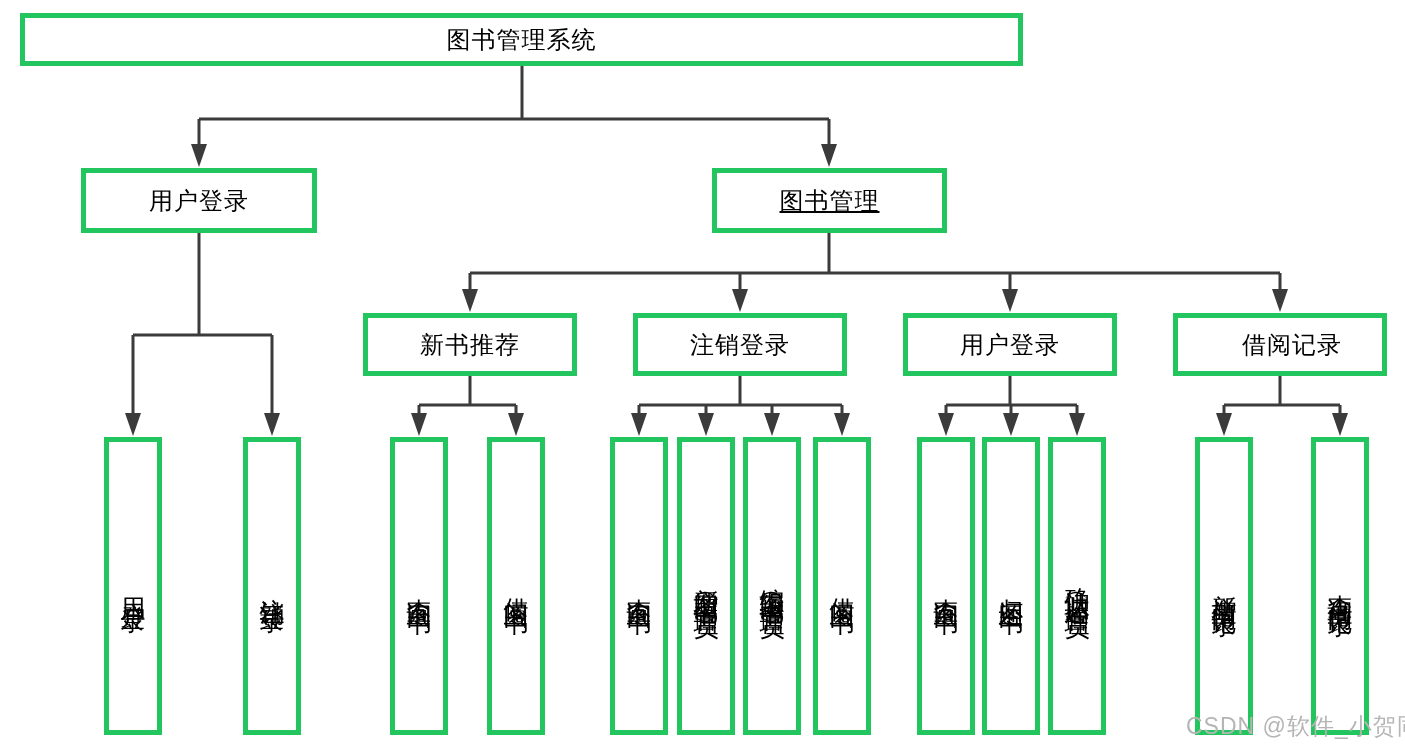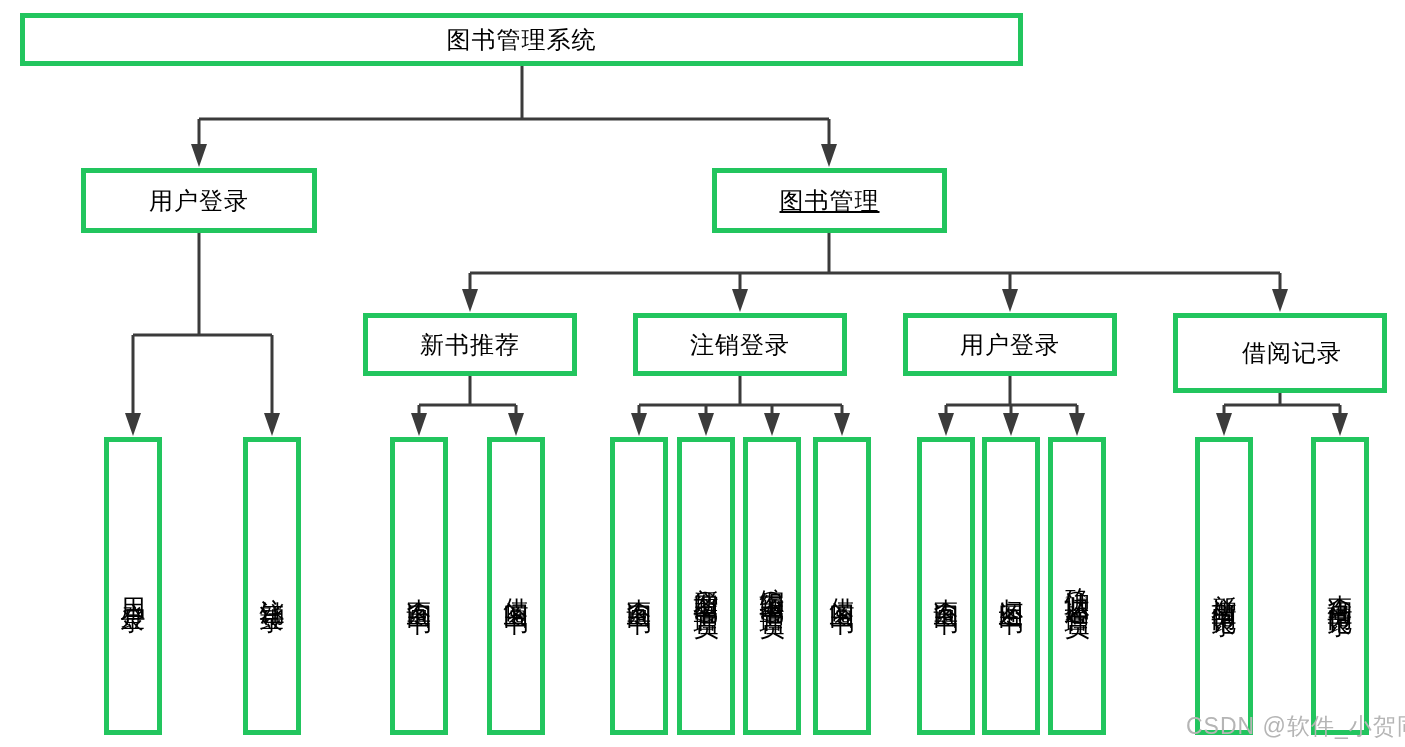--- a/index.html
+++ b/index.html
@@ -46,21 +46,21 @@
   }
   
   .n-root  { left: 20px;   top: 13px;  width: 1003px; height: 53px; }
   
   .n-l2-0  { left: 81px;   top: 168px; width: 236px;  height: 65px; }
   .n-l2-1  { left: 712px;  top: 168px; width: 235px;  height: 65px; text-decoration: underline; }
   
   .n-l3-0  { left: 363px;  top: 313px; width: 214px;  height: 63px; text-align: center; }
   .n-l3-1  { left: 633px;  top: 313px; width: 214px;  height: 63px; }
   .n-l3-2  { left: 903px;  top: 313px; width: 214px;  height: 63px; }
-  .n-l3-3  { left: 1173px; top: 313px; width: 214px;  height: 80px; padding-left: 24px; }
+  .n-l3-3  { left: 1173px; top: 313px; width: 214px;  height: 63px; padding-left: 24px; }
   
   .n-leaf  { top: 437px; width: 58px; height: 298px; }
   .n-lf-0  { left: 104px;  }
   .n-lf-1  { left: 243px;  }
   .n-lf-2  { left: 390px;  }
   .n-lf-3  { left: 487px;  }
   .n-lf-4  { left: 610px;  }
   .n-lf-5  { left: 677px;  }
   .n-lf-6  { left: 743px;  }
   .n-lf-7  { left: 813px;  }

